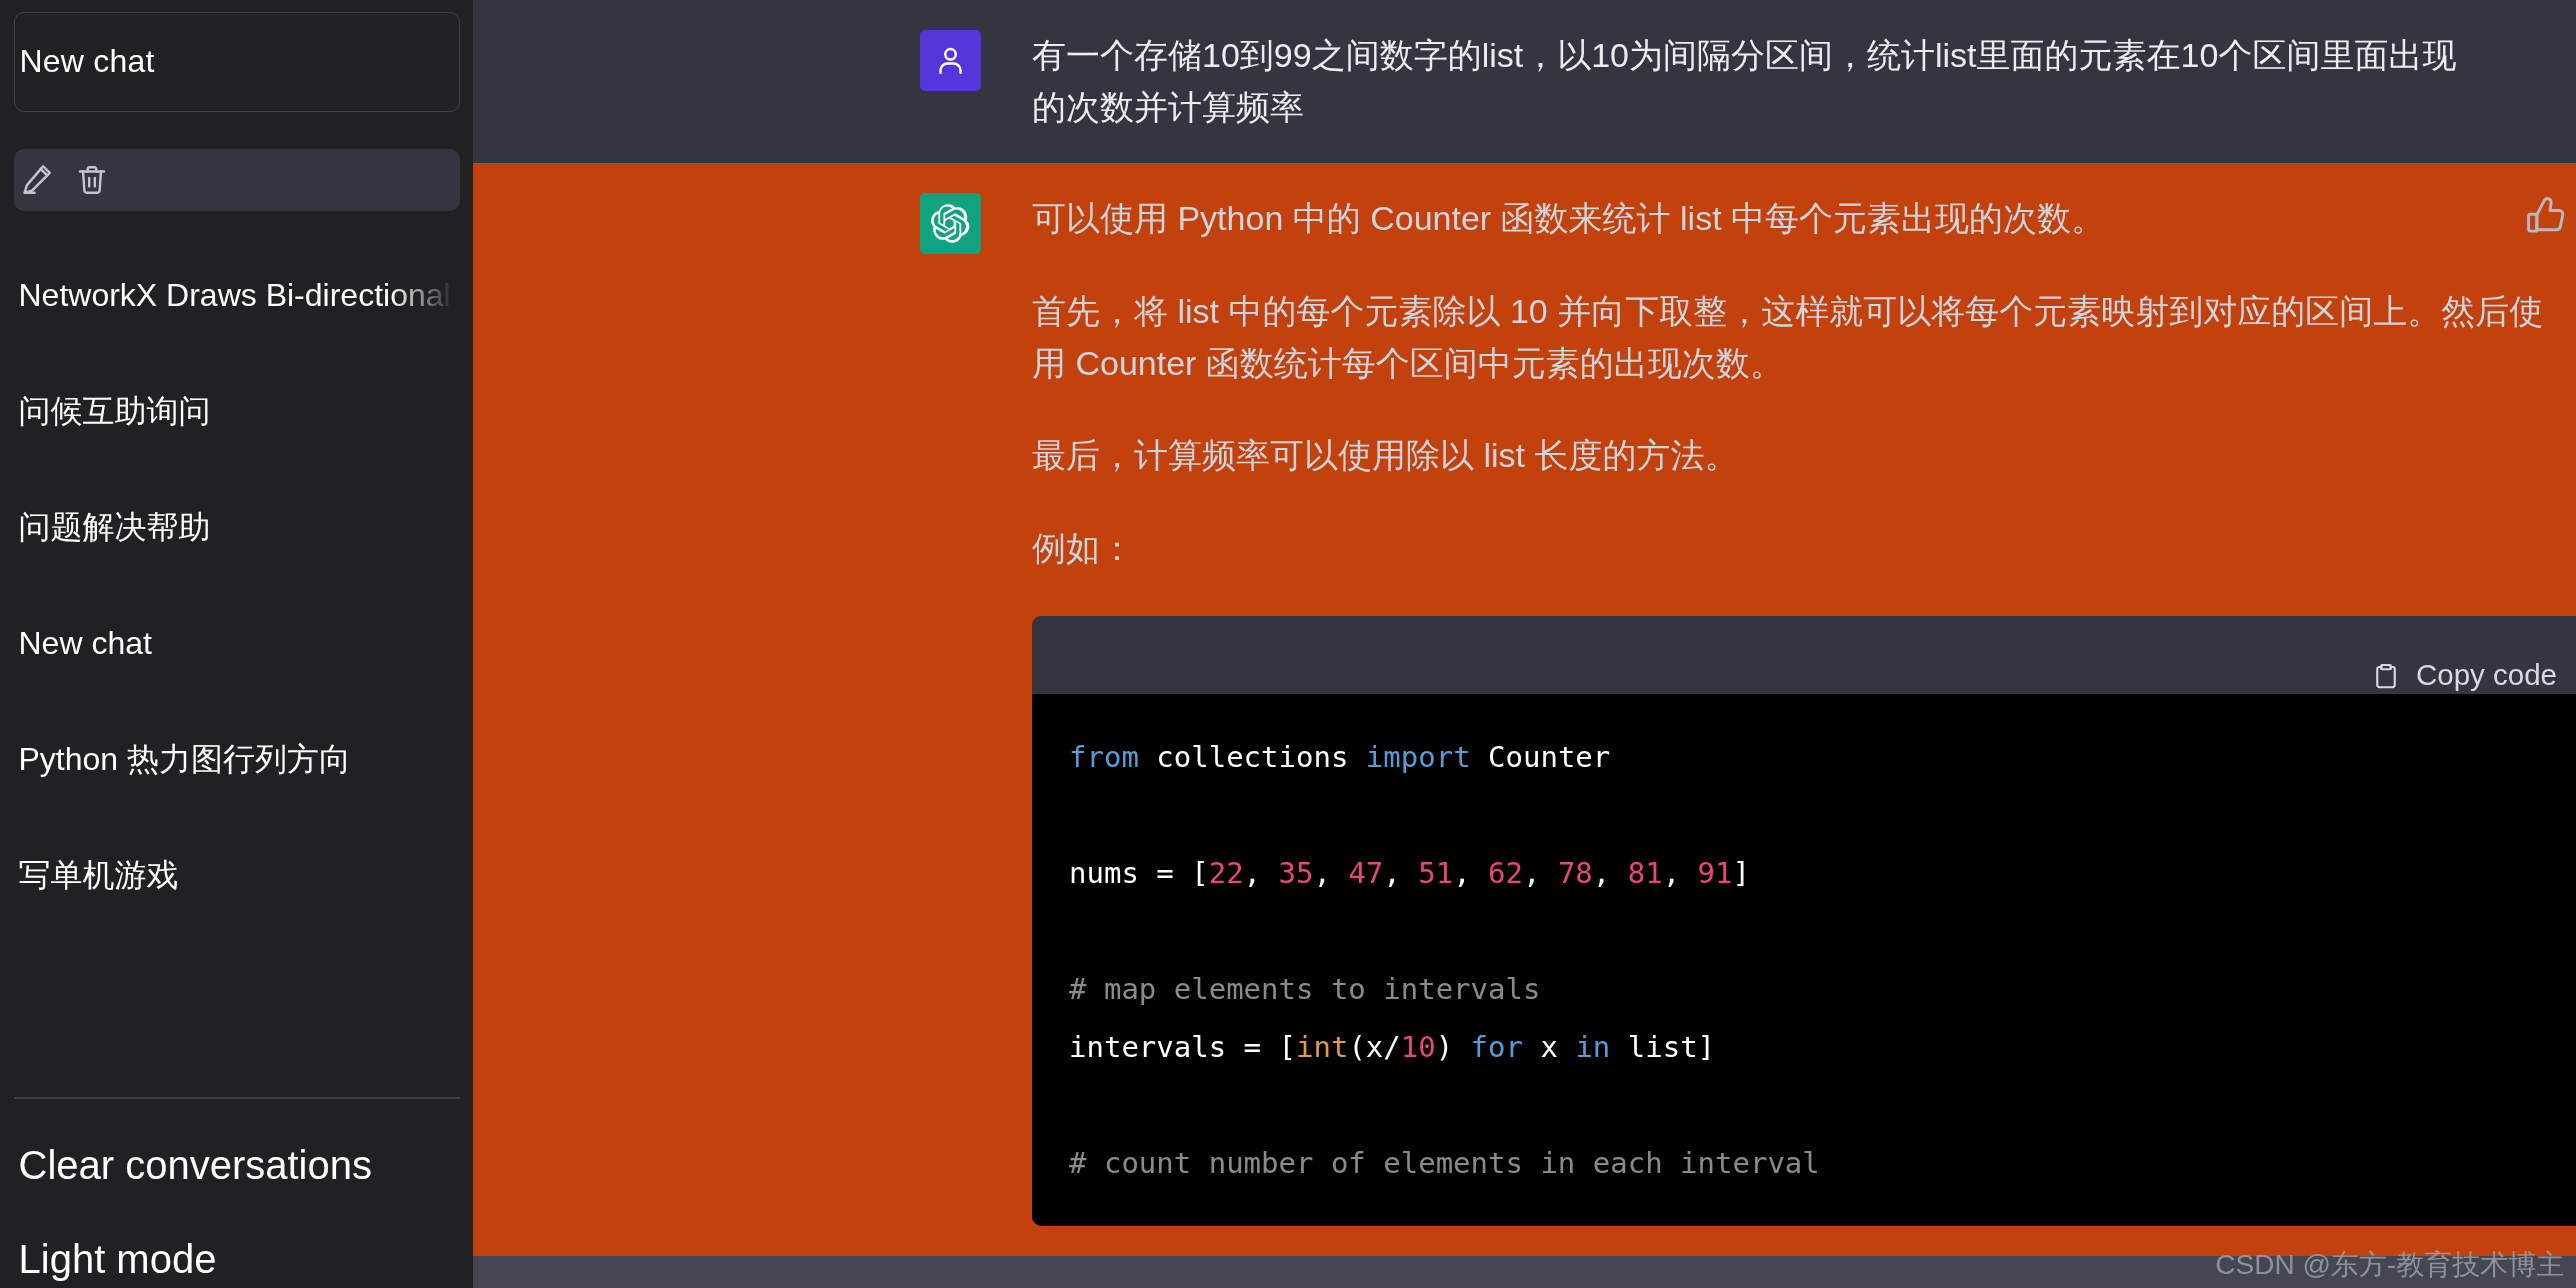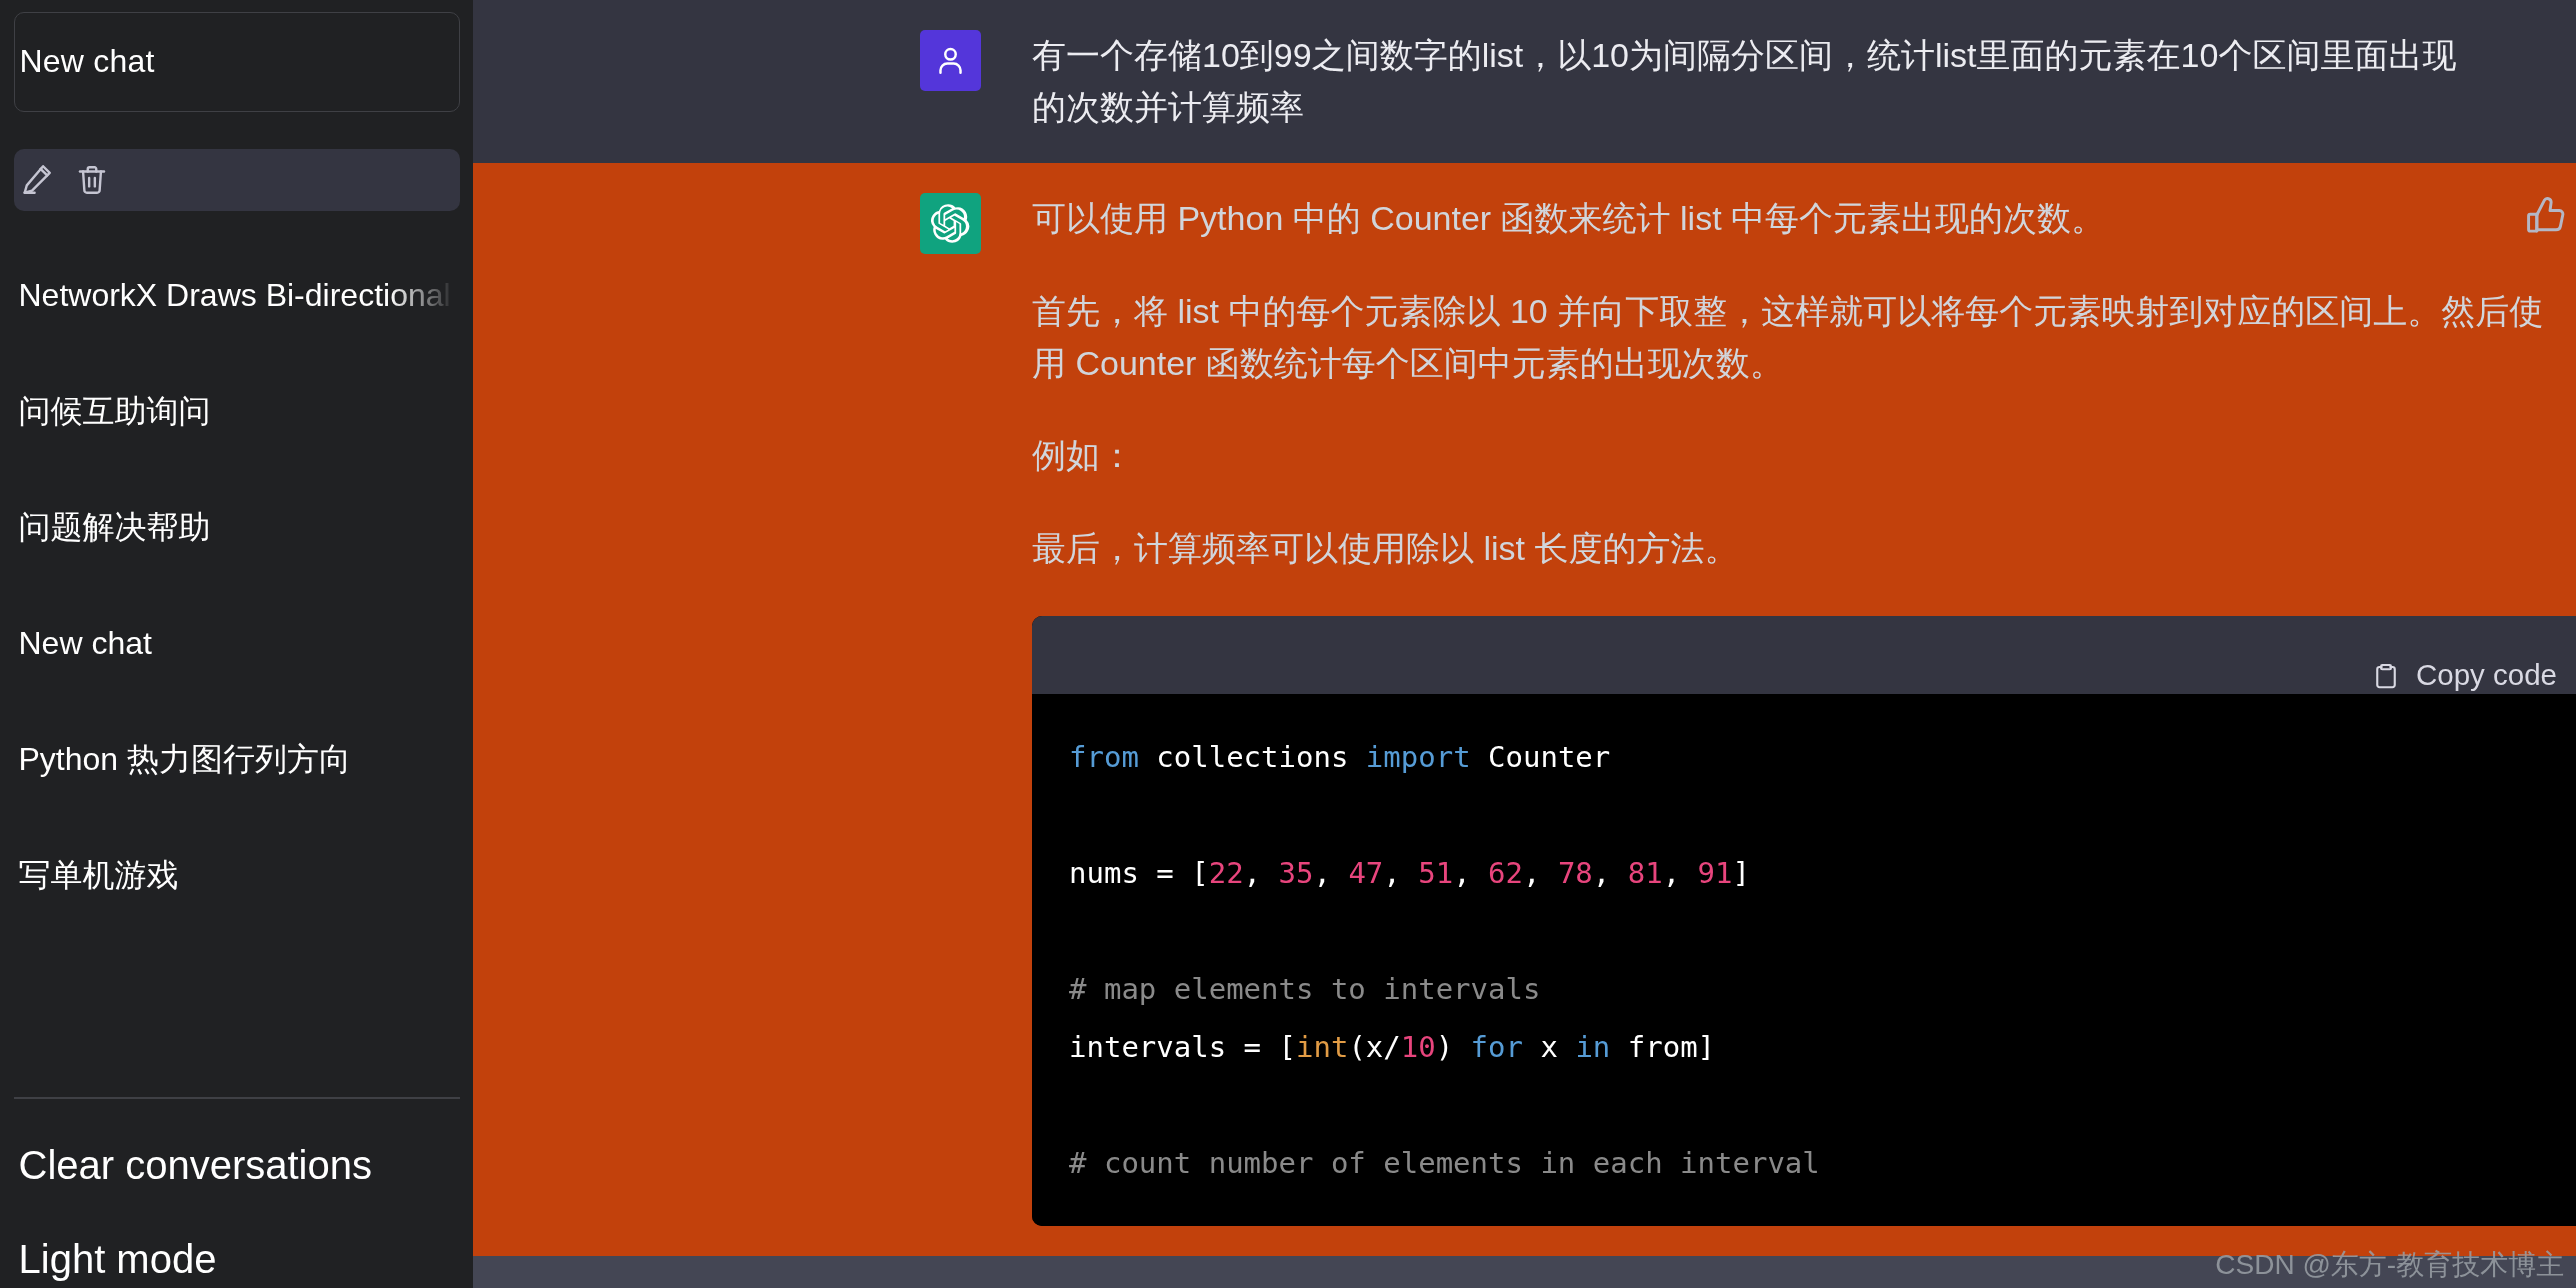--- a/index.html
+++ b/index.html
@@ -324,41 +324,41 @@
       <div class="msg-inner">
         <div class="avatar avatar-bot">
           <svg width="39" height="39" viewBox="0 0 41 41" fill="#ffffff">
             <path d="M37.53 16.81a10.1 10.1 0 0 0-.87-8.29 10.2 10.2 0 0 0-11-4.9A10.1 10.1 0 0 0 18.04.2a10.2 10.2 0 0 0-9.73 7.06 10.1 10.1 0 0 0-6.75 4.9 10.2 10.2 0 0 0 1.26 11.96 10.1 10.1 0 0 0 .87 8.29 10.2 10.2 0 0 0 11 4.9 10.1 10.1 0 0 0 7.62 3.4 10.2 10.2 0 0 0 9.73-7.07 10.1 10.1 0 0 0 6.75-4.9 10.2 10.2 0 0 0-1.26-11.93zM22.3 38.1a7.6 7.6 0 0 1-4.87-1.76l.24-.14 8.09-4.67a1.32 1.32 0 0 0 .67-1.15v-11.4l3.42 1.98c.04.02.06.05.06.09v9.44a7.63 7.63 0 0 1-7.61 7.61zM5.95 31.12a7.6 7.6 0 0 1-.91-5.1l.24.14 8.1 4.67a1.32 1.32 0 0 0 1.33 0l9.88-5.7v3.95a.12.12 0 0 1-.05.1l-8.19 4.72a7.63 7.63 0 0 1-10.4-2.78zM3.82 13.62a7.6 7.6 0 0 1 3.97-3.34v9.6a1.31 1.31 0 0 0 .66 1.15l9.84 5.68-3.42 1.98a.12.12 0 0 1-.12.01L6.67 24a7.63 7.63 0 0 1-2.85-10.38zM31.08 19.96l-9.88-5.72 3.42-1.97a.12.12 0 0 1 .12-.01l8.19 4.72a7.62 7.62 0 0 1-1.18 13.74v-9.6a1.31 1.31 0 0 0-.67-1.16zM34.48 14.85l-.24-.15-8.08-4.7a1.32 1.32 0 0 0-1.34 0L14.95 15.7v-3.95a.12.12 0 0 1 .05-.1l8.19-4.72a7.62 7.62 0 0 1 11.3 7.92zM13.08 21.85l-3.42-1.97a.12.12 0 0 1-.06-.1v-9.43a7.62 7.62 0 0 1 12.5-5.85l-.24.14-8.09 4.67a1.32 1.32 0 0 0-.67 1.15l-.02 11.39zM14.94 17.84l4.4-2.54 4.4 2.54v5.08l-4.4 2.54-4.4-2.54v-5.08z"></path>
           </svg>
         </div>
 
         <div class="msg-body">
           <p>可以使用 Python 中的 Counter 函数来统计 list 中每个元素出现的次数。</p>
           <p>首先，将 list 中的每个元素除以 10 并向下取整，这样就可以将每个元素映射到对应的区间上。然后使用 Counter 函数统计每个区间中元素的出现次数。</p>
+          <p>最后，计算频率可以使用除以 list 长度的方法。</p>
           <p>例如：</p>
-          <p>最后，计算频率可以使用除以 list 长度的方法。</p>
 
           <div class="code-block">
             <div class="code-header">
               <span class="copy-code">
                 <span>
                   <svg viewBox="0 0 24 24" fill="none" stroke="#d9d9e3" stroke-width="1.7" stroke-linecap="round" stroke-linejoin="round">
                     <rect x="8" y="3.2" width="8" height="3.4" rx="1.1"></rect>
                     <path d="M8.6 4.8H6.8A1.8 1.8 0 0 0 5 6.6v12.6A1.8 1.8 0 0 0 6.8 21h10.4a1.8 1.8 0 0 0 1.8-1.8V6.6a1.8 1.8 0 0 0-1.8-1.8h-1.8"></path>
                   </svg>
                 </span>
                 <span>Copy code</span>
               </span>
             </div>
             <pre class="code-body"><code id="code-target"><span class="tok-kw">from</span><span class="tok-plain"> collections </span><span class="tok-kw">import</span><span class="tok-plain"> Counter</span>
 <span class="tok-plain"></span>
 <span class="tok-plain">nums = [</span><span class="tok-num">22</span><span class="tok-plain">, </span><span class="tok-num">35</span><span class="tok-plain">, </span><span class="tok-num">47</span><span class="tok-plain">, </span><span class="tok-num">51</span><span class="tok-plain">, </span><span class="tok-num">62</span><span class="tok-plain">, </span><span class="tok-num">78</span><span class="tok-plain">, </span><span class="tok-num">81</span><span class="tok-plain">, </span><span class="tok-num">91</span><span class="tok-plain">]</span>
 <span class="tok-plain"></span>
 <span class="tok-cmt"># map elements to intervals</span>
-<span class="tok-plain">intervals = [</span><span class="tok-fn">int</span><span class="tok-plain">(x/</span><span class="tok-num">10</span><span class="tok-plain">) </span><span class="tok-kw">for</span><span class="tok-plain"> x </span><span class="tok-kw">in</span><span class="tok-plain"> from]</span>
+<span class="tok-plain">intervals = [</span><span class="tok-fn">int</span><span class="tok-plain">(x/</span><span class="tok-num">10</span><span class="tok-plain">) </span><span class="tok-kw">for</span><span class="tok-plain"> x </span><span class="tok-kw">in</span><span class="tok-plain"> list]</span>
 <span class="tok-plain"></span>
 <span class="tok-cmt"># count number of elements in each interval</span></code></pre>
           </div>
         </div>
 
         <span class="like-btn">
           <svg viewBox="0 0 24 24" fill="none" stroke="#b4b7c5" stroke-width="1.6" stroke-linecap="round" stroke-linejoin="round">
             <path d="M7 10.5v9.2"></path>
             <path d="M3.4 10.5h3.6v9.2H3.4a.9.9 0 0 1-.9-.9v-7.4a.9.9 0 0 1 .9-.9z"></path>
             <path d="M7 10.9l4.1-8a2 2 0 0 1 3.7 1.1l-.6 4.5h5.1a1.9 1.9 0 0 1 1.86 2.3l-1.3 6.3a2.4 2.4 0 0 1-2.35 1.9H7"></path>

